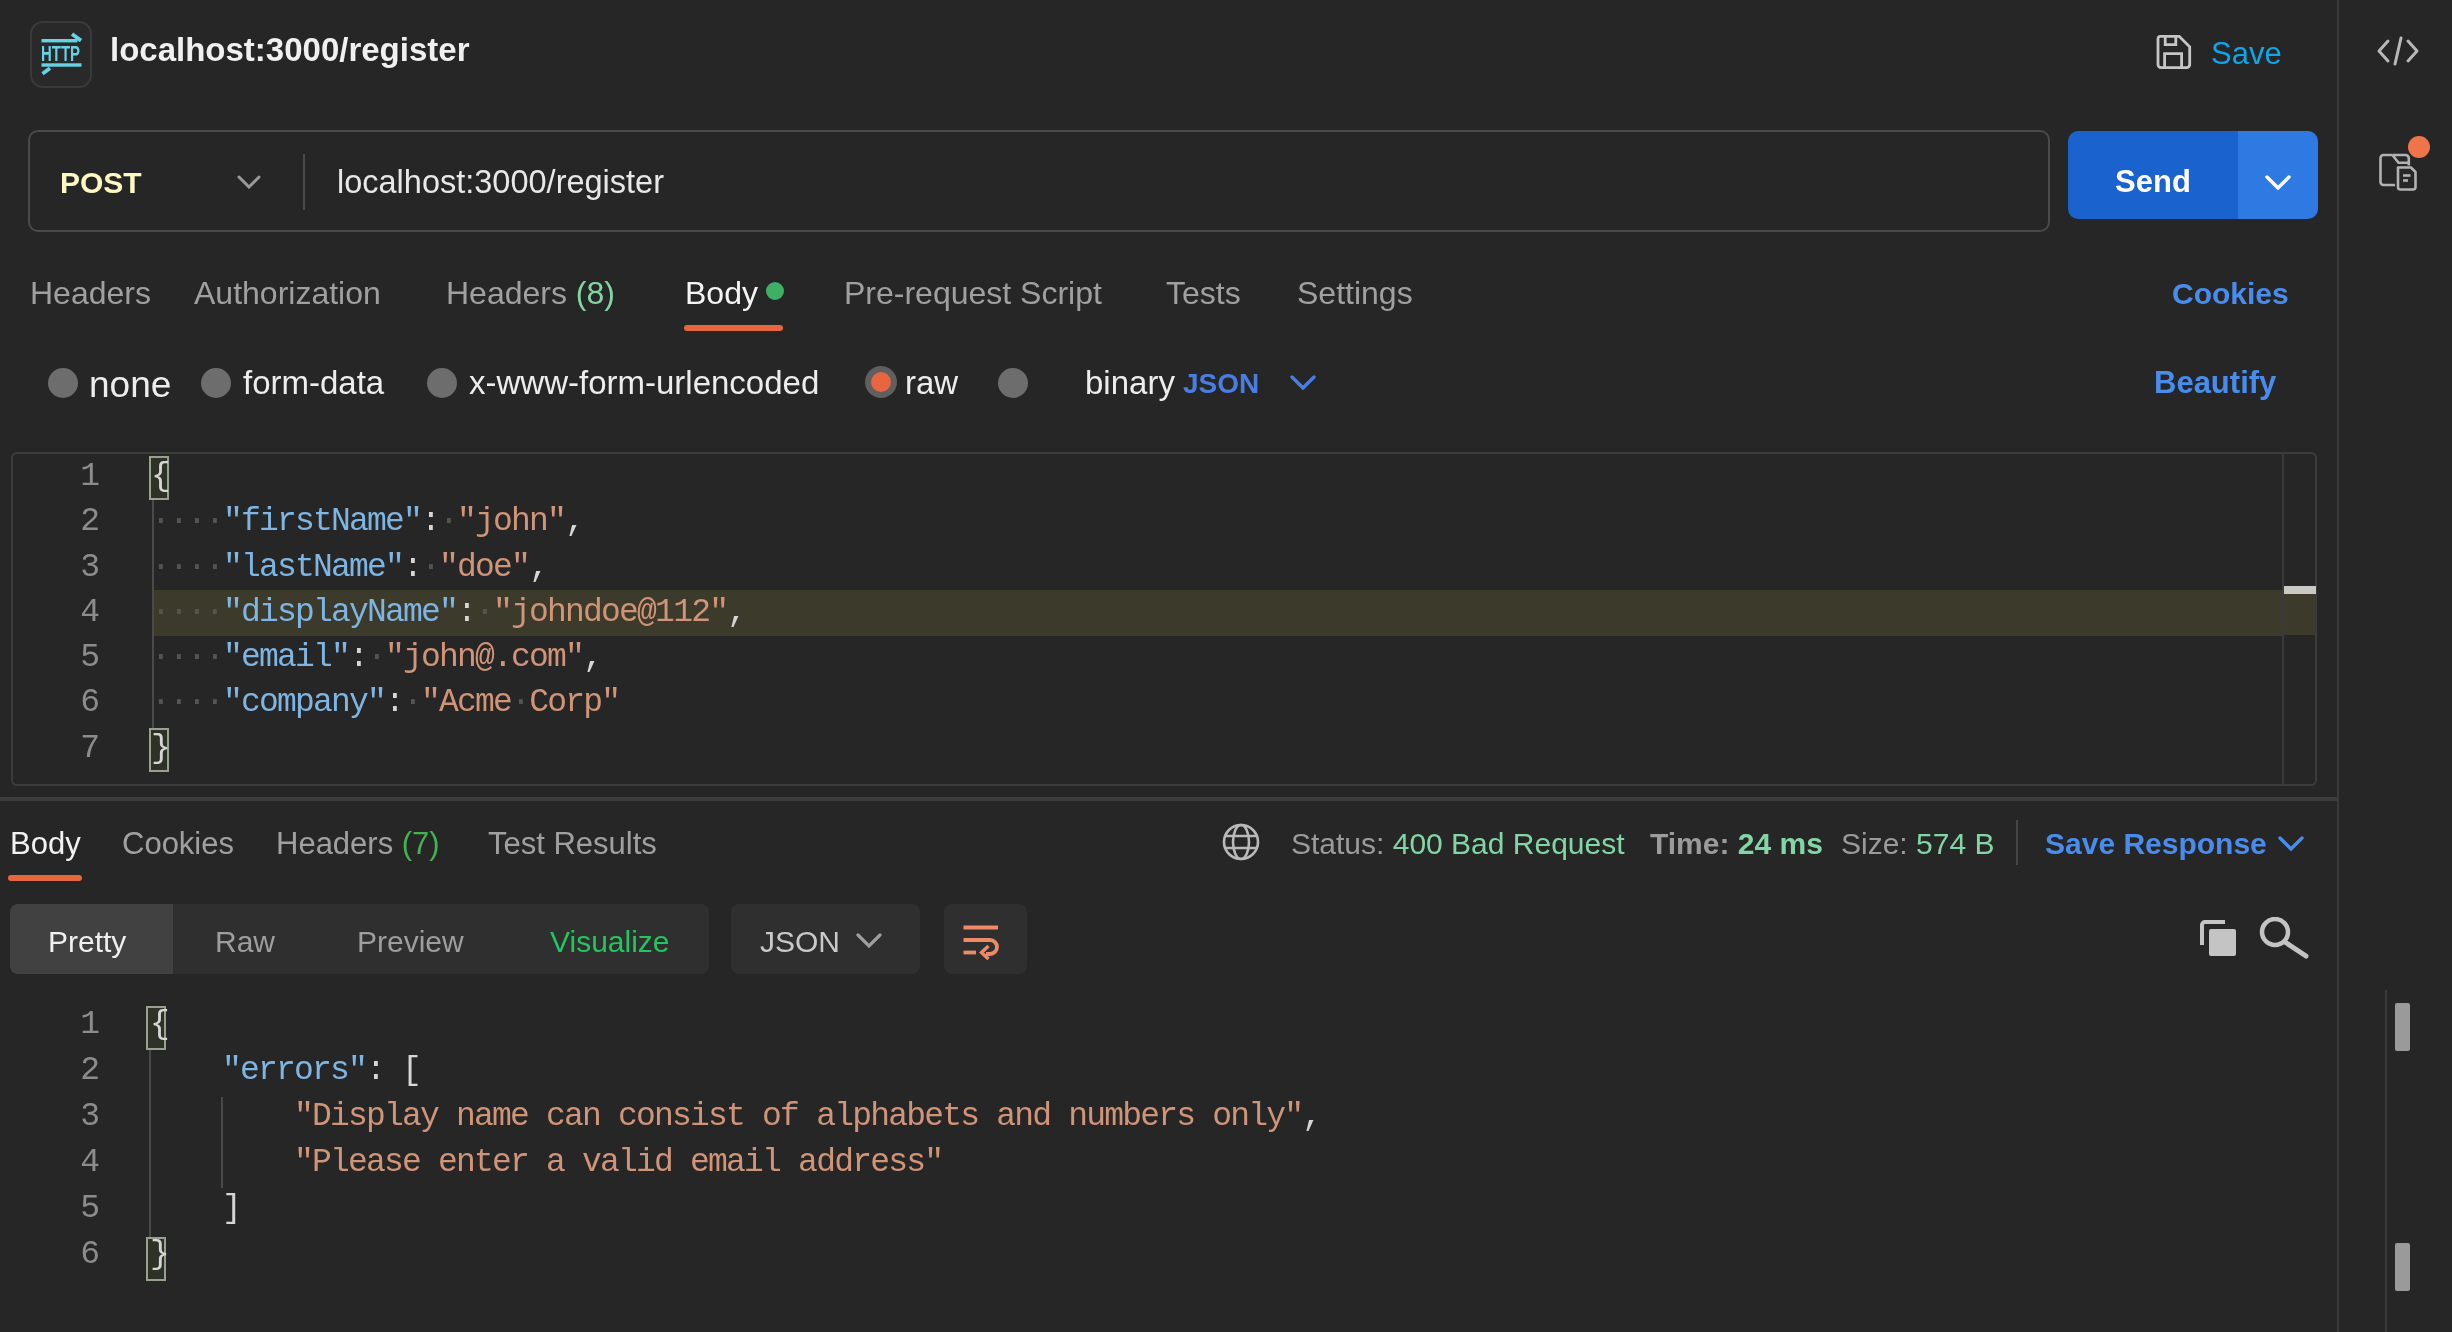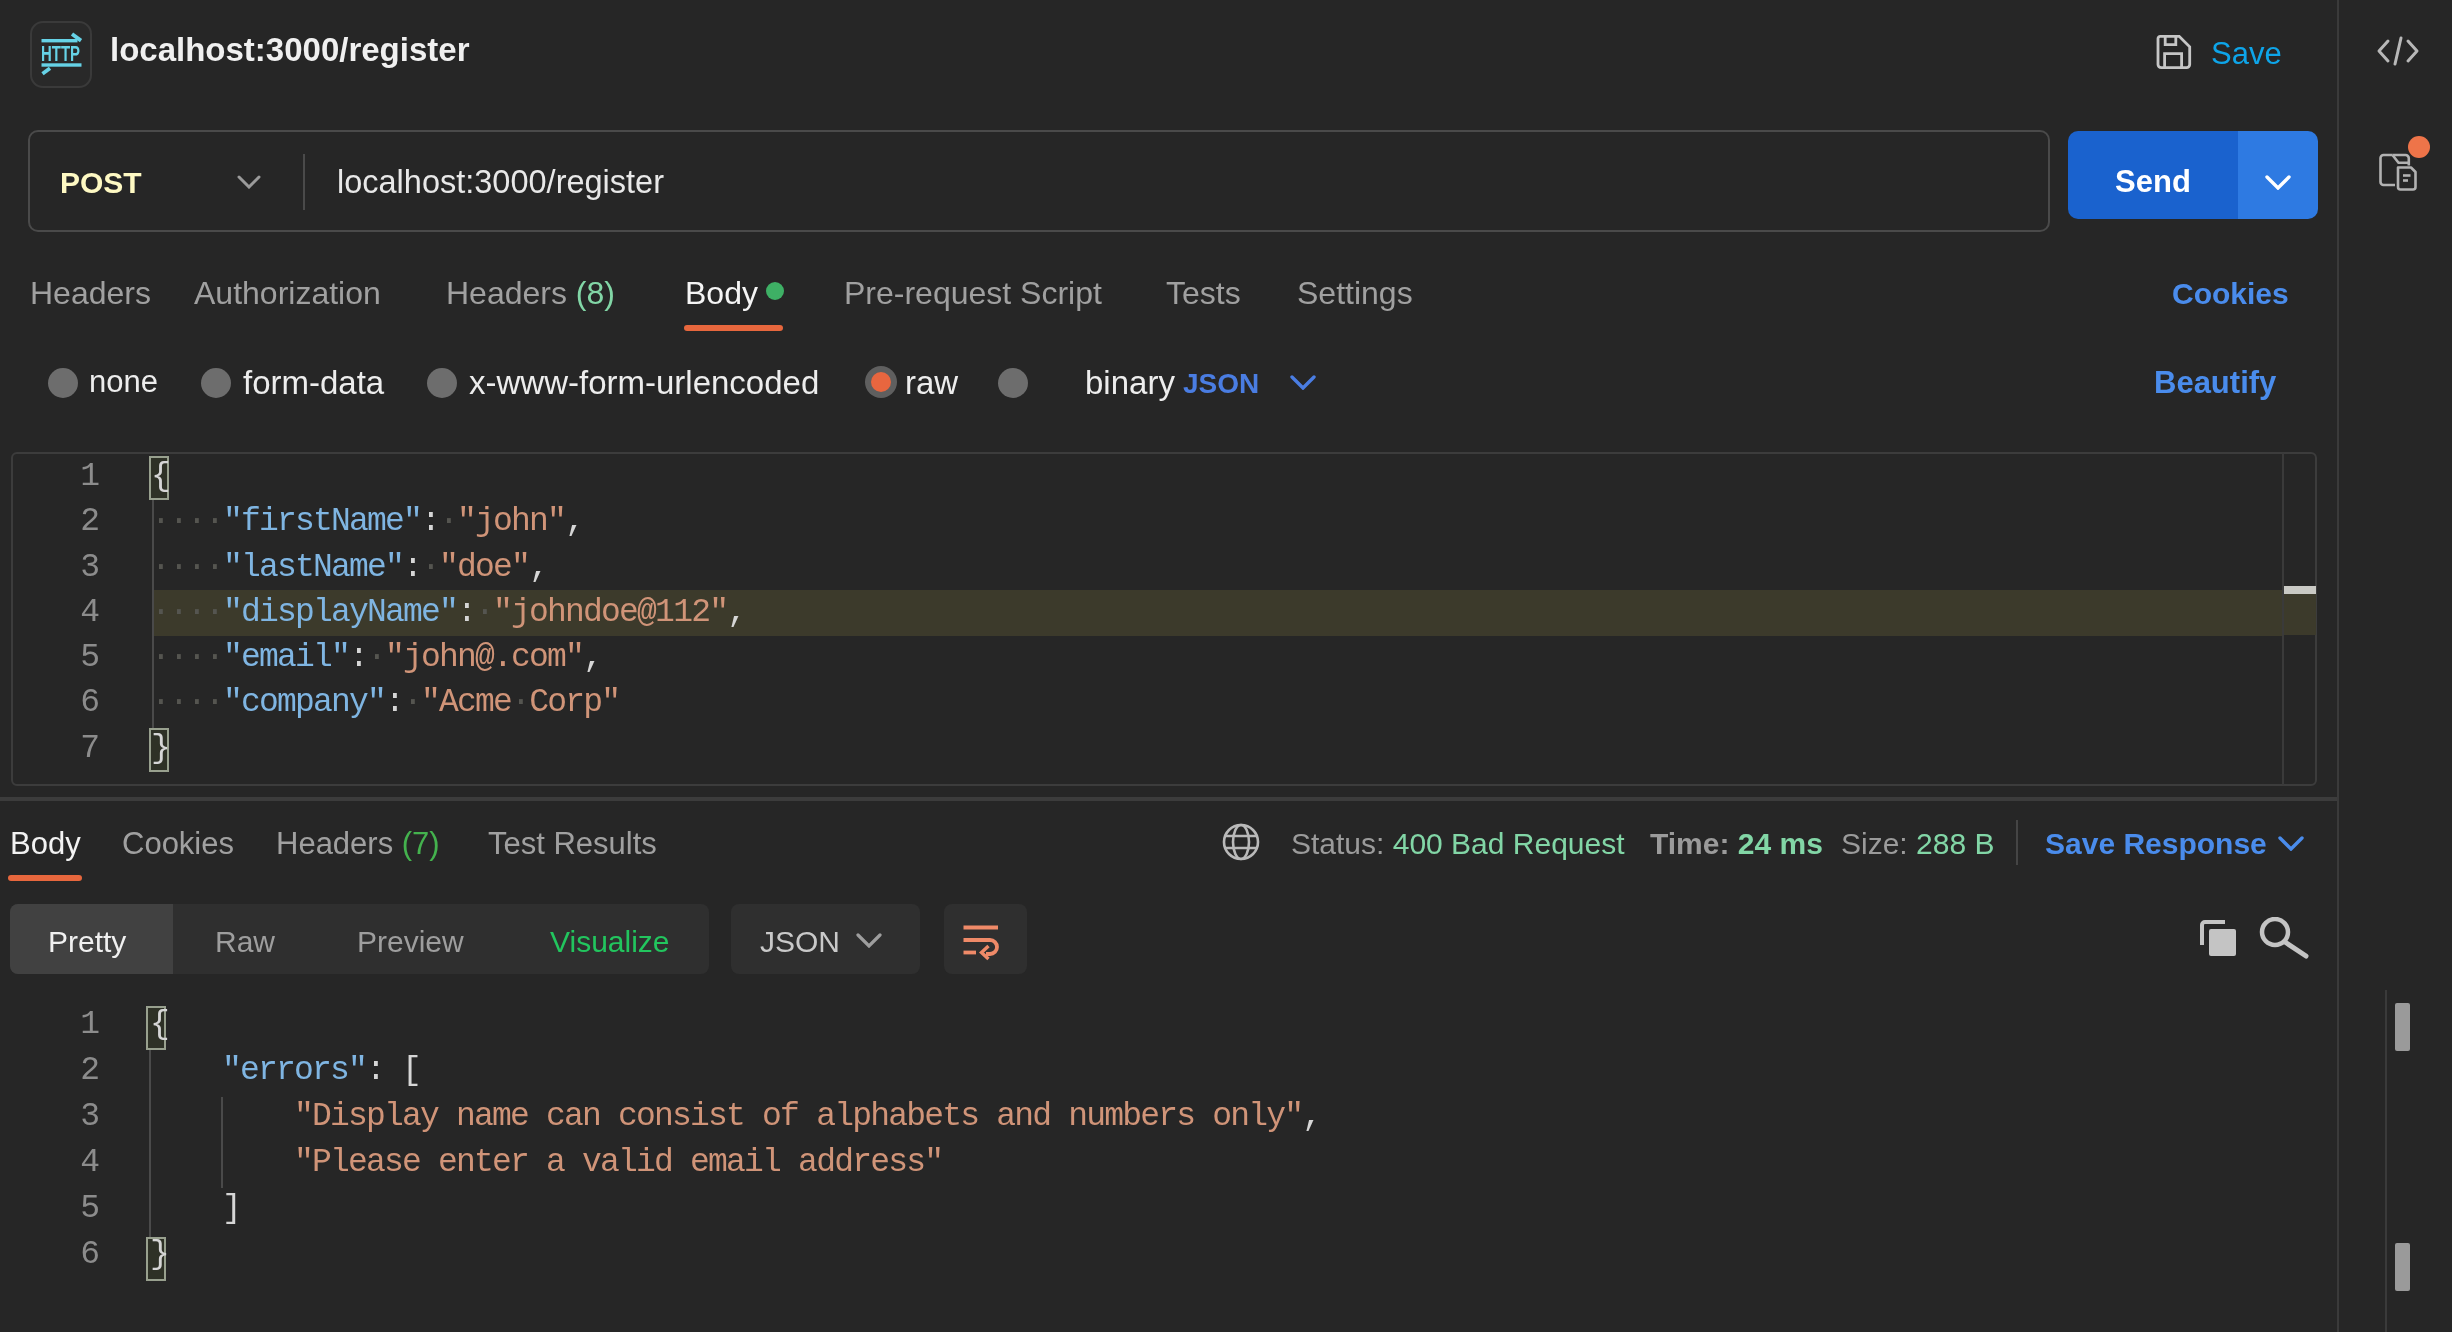--- a/index.html
+++ b/index.html
@@ -77,21 +77,21 @@
 <div class="abs gray" style="left:446px; top:275px; font-size:32px;">Headers <span class="mint">(8)</span></div>
 <div class="abs" style="left:685px; top:275px; font-size:32px; color:#f5f5f5;">Body</div>
 <div class="abs" style="left:766px; top:282px; width:18px; height:18px; border-radius:50%; background:#3eb065;"></div>
 <div class="abs" style="left:684px; top:325px; width:99px; height:6px; background:#e7673d; border-radius:3px;"></div>
 <div class="abs gray" style="left:844px; top:275px; font-size:32px;">Pre-request Script</div>
 <div class="abs gray" style="left:1166px; top:275px; font-size:32px;">Tests</div>
 <div class="abs gray" style="left:1297px; top:275px; font-size:32px;">Settings</div>
 <div class="abs blue-link" style="left:2172px; top:277px; font-size:30px;">Cookies</div>
 
 <div class="abs" style="left:48px; top:368px; width:30px; height:30px; border-radius:50%; background:#6d6d6d;"></div>
-<div class="abs white" style="left:89px; top:364px; font-size:31px;text-align:right;">none</div>
+<div class="abs white" style="left:89px; top:364px; font-size:37px;text-align:right;">none</div>
 <div class="abs" style="left:201px; top:368px; width:30px; height:30px; border-radius:50%; background:#6d6d6d;"></div>
 <div class="abs white" style="left:243px; top:364px; font-size:33px;">form-data</div>
 <div class="abs" style="left:427px; top:368px; width:30px; height:30px; border-radius:50%; background:#6d6d6d;"></div>
 <div class="abs white" style="left:469px; top:364px; font-size:33px;">x-www-form-urlencoded</div>
 <div class="abs" style="left:865px; top:366px; width:32px; height:32px; border-radius:50%; background:#5f5f5f;"></div>
 <div class="abs" style="left:871px; top:372px; width:20px; height:20px; border-radius:50%; background:#e8663f;"></div>
 <div class="abs white" style="left:905px; top:364px; font-size:33px;">raw</div>
 <div class="abs" style="left:998px; top:368px; width:30px; height:30px; border-radius:50%; background:#6d6d6d;"></div>
 <div class="abs white" style="left:1037px; top:364px; font-size:33px;margin-left:48px;">binary</div>
 <div class="abs" style="left:1183px; top:368px; font-size:28px; font-weight:bold; color:#4a7de2;">JSON</div>
@@ -141,21 +141,21 @@
 
 <svg class="abs" style="left:1221px; top:822px;" width="40" height="40" viewBox="0 0 40 40">
   <g stroke="#b9b9b9" stroke-width="2.6" fill="none">
     <circle cx="20" cy="20" r="17"></circle>
     <ellipse cx="20" cy="20" rx="8" ry="17"></ellipse>
     <path d="M4 14 H36 M4 26 H36"></path>
   </g>
 </svg>
 <div class="abs" style="left:1291px; top:827px; font-size:30px; color:#9b9b9b;">Status: <span style="color:#82d6a6;">400 Bad Request</span></div>
 <div class="abs" style="left:1650px; top:827px; font-size:30px; color:#9b9b9b;font-weight:bold;">Time: <span style="color:#82d6a6;">24 ms</span></div>
-<div class="abs" style="left:1841px; top:827px; font-size:30px; color:#9b9b9b;">Size: <span style="color:#82d6a6;">288 B</span></div>
+<div class="abs" style="left:1841px; top:827px; font-size:30px; color:#9b9b9b;">Size: <span style="color:#82d6a6;">574 B</span></div>
 <div class="abs" style="left:2016px; top:820px; width:2px; height:45px; background:#454545;"></div>
 <div class="abs blue-link" style="left:2045px; top:827px; font-size:30px;">Save Response</div>
 <svg class="abs" style="left:2278px; top:836px;" width="26" height="15" viewBox="0 0 26 15">
   <path d="M2 2 L13 13 L24 2" stroke="#4a8cec" stroke-width="3.4" fill="none" stroke-linecap="round"></path>
 </svg>
 
 <div class="abs" style="left:10px; top:904px; width:699px; height:70px; background:#2f2f2f; border-radius:8px;"></div>
 <div class="abs" style="left:10px; top:904px; width:163px; height:70px; background:#414141; border-radius:8px 0 0 8px;"></div>
 <div class="abs" style="left:48px; top:925px; font-size:30px; color:#f0f0f0;">Pretty</div>
 <div class="abs" style="left:215px; top:925px; font-size:30px; color:#9e9e9e;">Raw</div>

